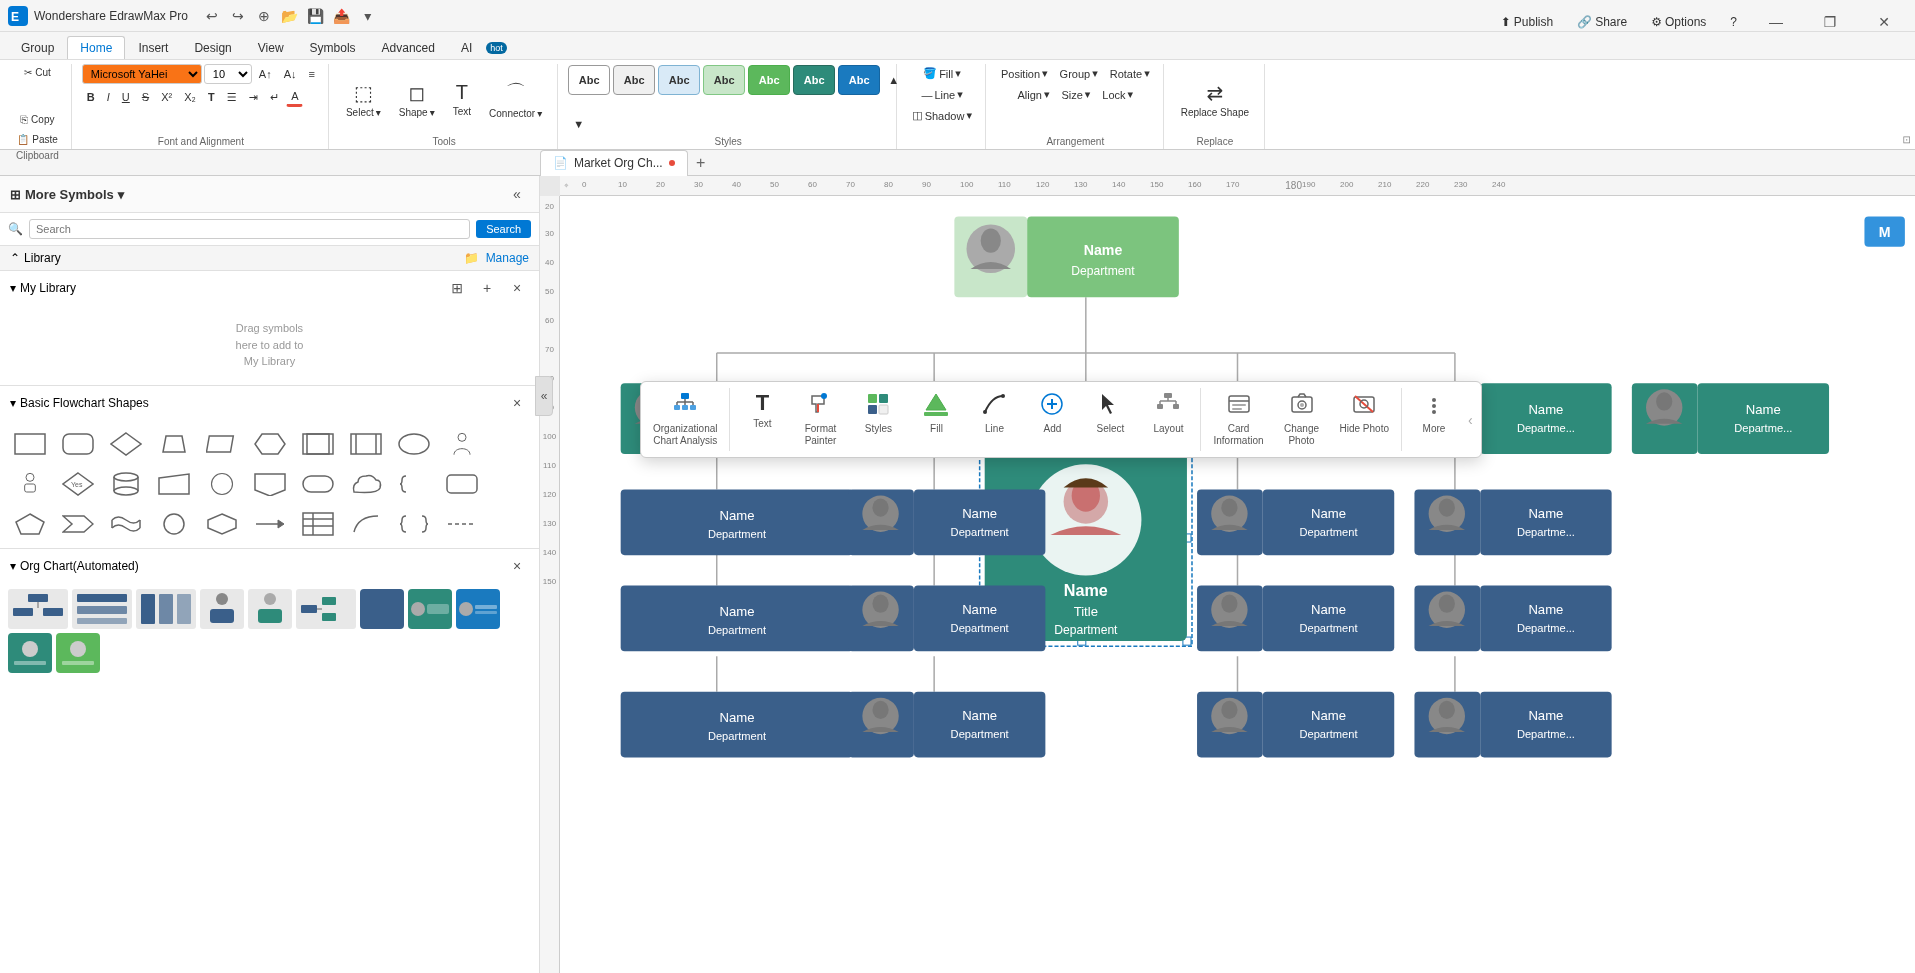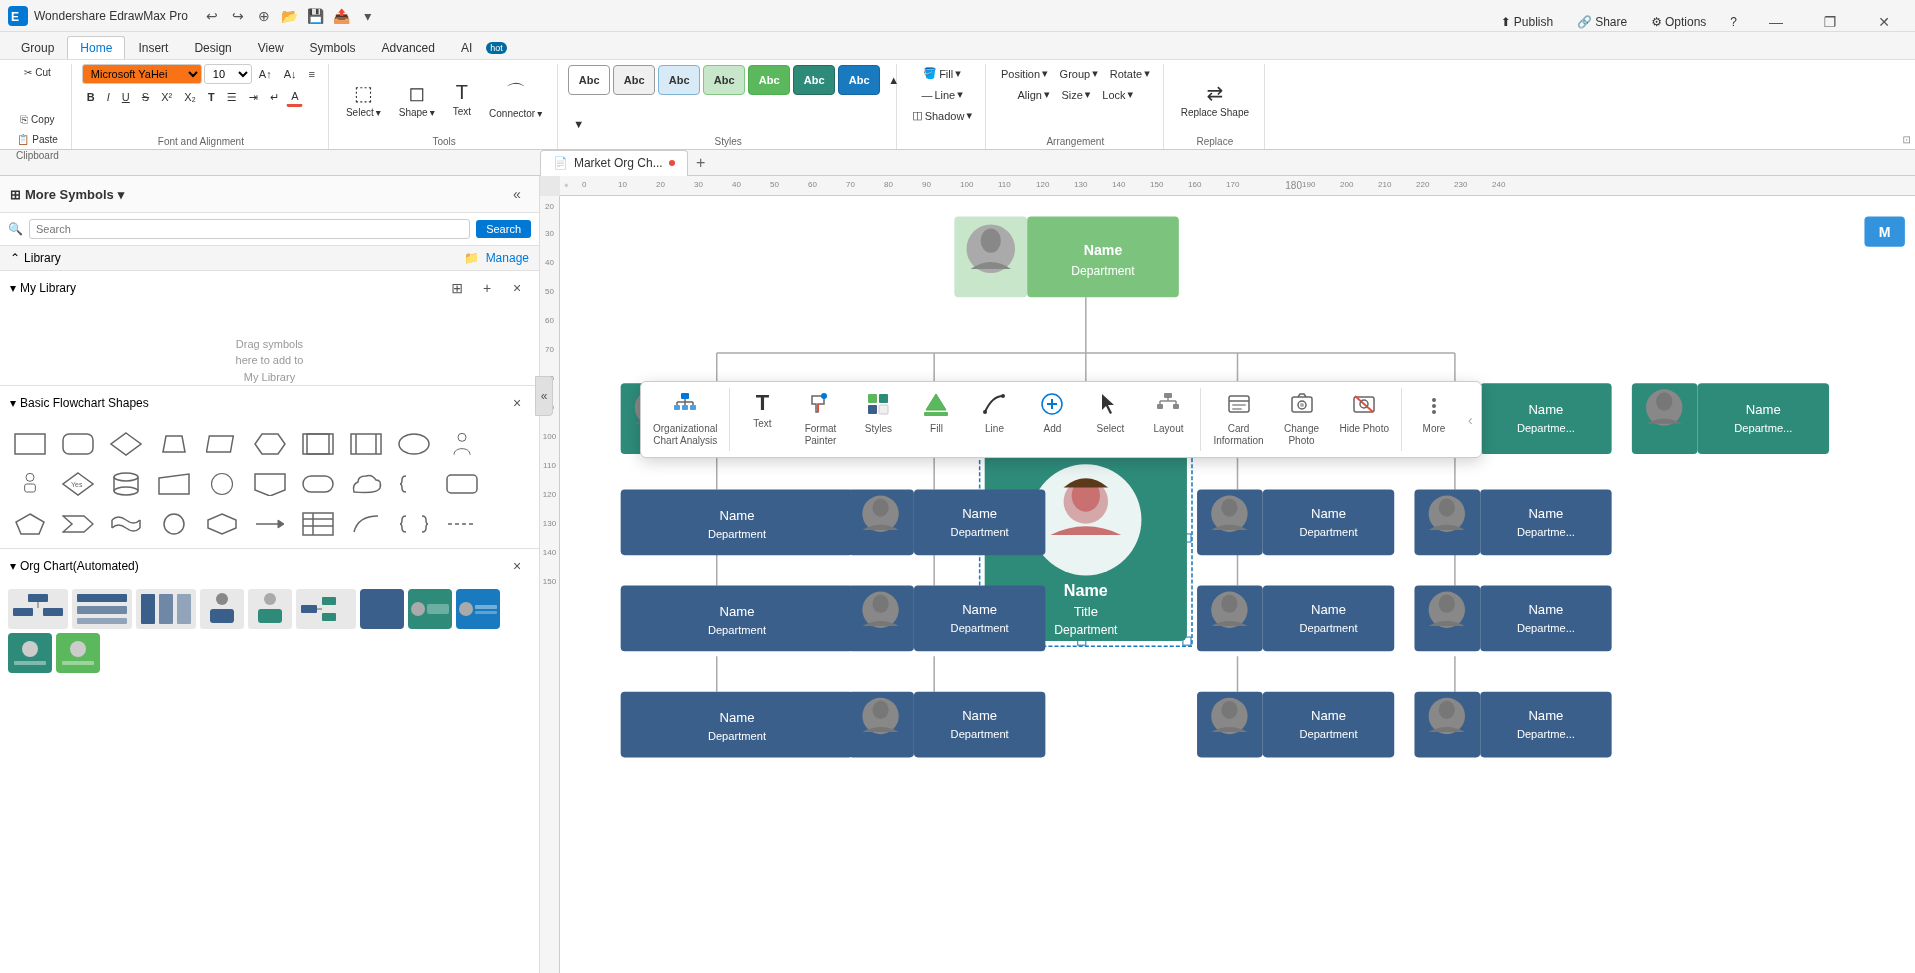--- a/index.html
+++ b/index.html
@@ -245,21 +245,21 @@
       justify-content: space-between;
       padding: 5px 10px;
       cursor: pointer;
       background: #fff;
     }
     .my-library-header .left { display: flex; align-items: center; gap: 4px; font-size: 12px; }
     .my-library-header .actions { display: flex; gap: 6px; }
     .my-library-content {
       height: 80px;
       display: flex;
-      align-items: flex-end;
+      align-items: center;
       justify-content: center;
       color: #999;
       font-size: 11px;
       text-align: center;
       line-height: 1.5;
     }
     .shapes-section { border-bottom: 1px solid #e0e0e0; }
     .shapes-header {
       display: flex;
       align-items: center;

